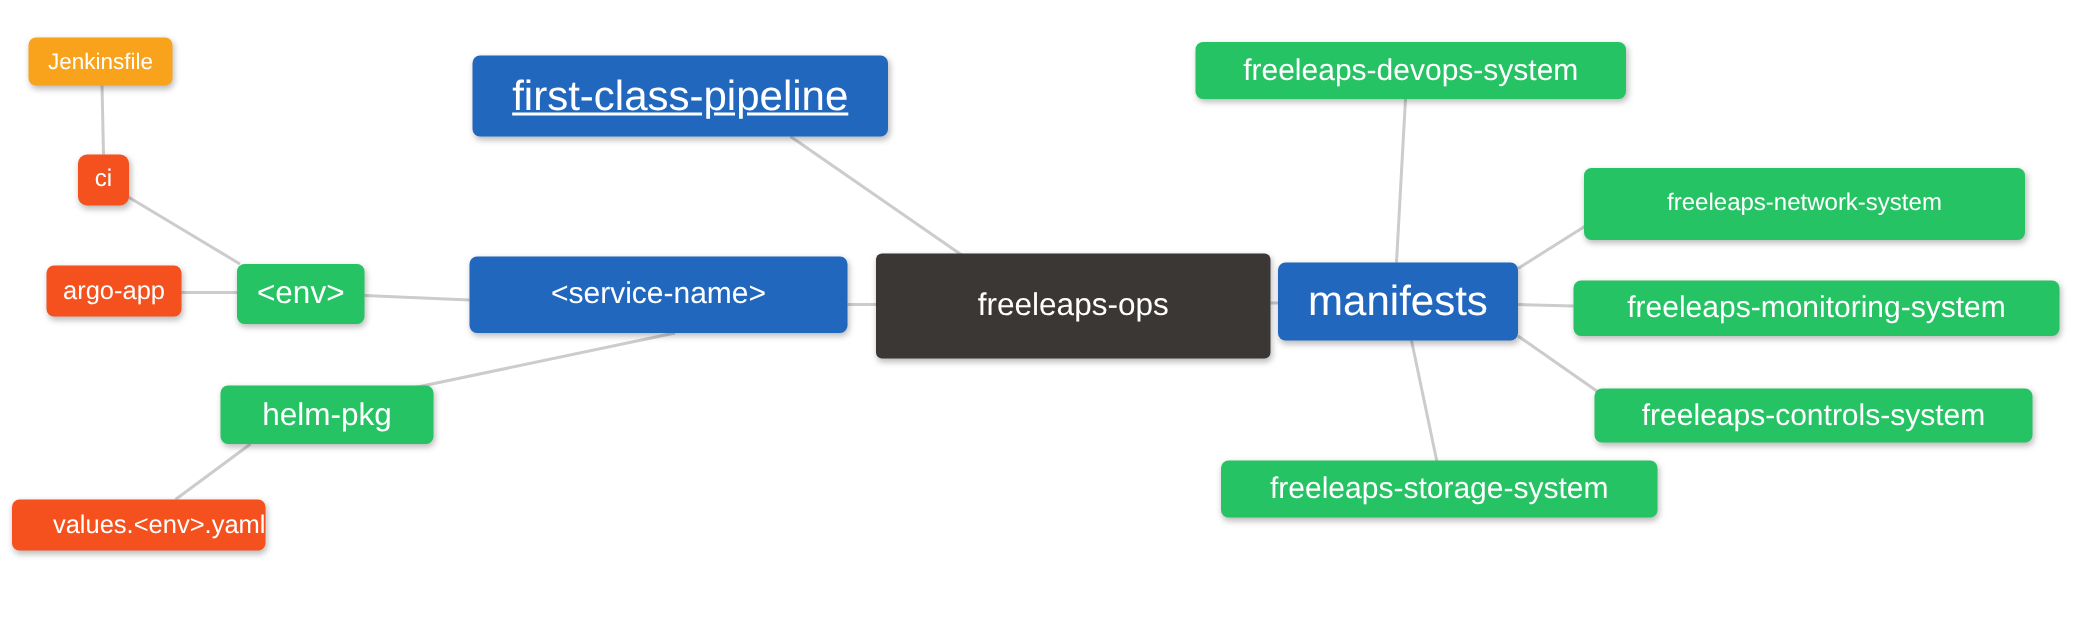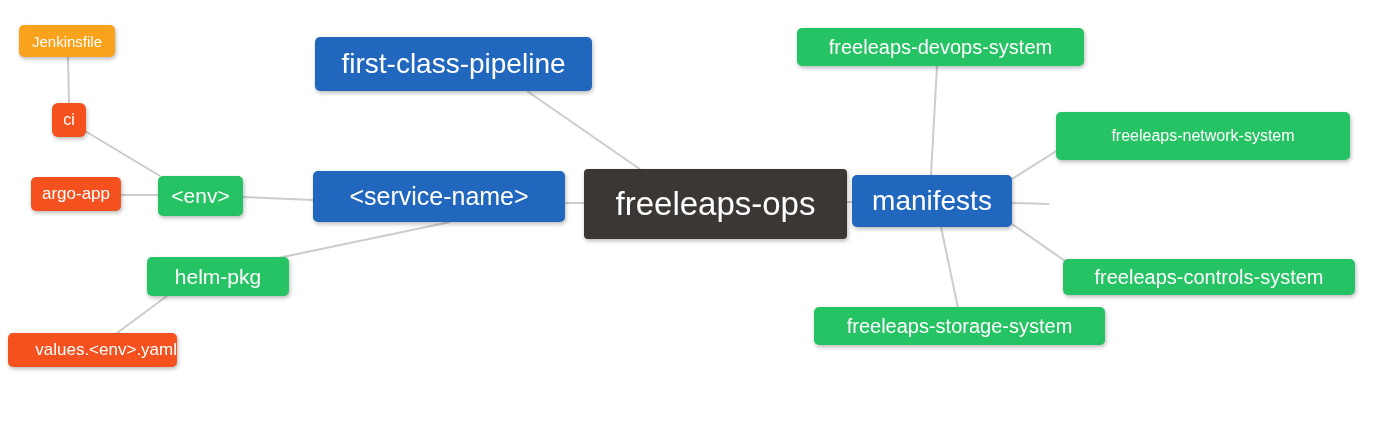--- a/index.html
+++ b/index.html
@@ -27,23 +27,23 @@
   .c-green{background:#26C364;}
   .c-blue{background:#2267BE;}
   .c-dark{background:#3B3734;}
 
   #n-jenkinsfile{left:19px;top:25px;width:96px;height:32px;font-size:15px;}
   #n-ci{left:52px;top:103px;width:34px;height:34px;font-size:16px;border-radius:6px;}
   #n-argo-app{left:31px;top:177px;width:90px;height:34px;font-size:17px;}
   #n-env{left:158px;top:176px;width:85px;height:40px;font-size:21px;}
   #n-helm-pkg{left:147px;top:257px;width:142px;height:39px;font-size:21px;}
   #n-values-yaml{left:8px;top:333px;width:169px;height:34px;font-size:17px;justify-content:flex-end;}
-  #n-first-class-pipeline{left:315px;top:37px;width:277px;height:54px;font-size:28px;}
-  #n-service-name{left:313px;top:171px;width:252px;height:51px;font-size:25px;}
-  #n-freeleaps-ops{left:584px;top:169px;width:263px;height:70px;font-size:33px;border-radius:4px;}
+  #n-first-class-pipeline{left:315px;top:37px;width:277px;height:54px;font-size:28px;text-decoration:underline;}
+  #n-service-name{left:313px;top:171px;width:252px;height:51px;font-size:20px;}
+  #n-freeleaps-ops{left:584px;top:169px;width:263px;height:70px;font-size:21px;border-radius:4px;}
   #n-manifests{left:852px;top:175px;width:160px;height:52px;font-size:28px;}
   #n-devops-system{left:797px;top:28px;width:287px;height:38px;font-size:20px;}
   #n-network-system{left:1056px;top:112px;width:294px;height:48px;font-size:16px;}
   #n-monitoring-system{left:1049px;top:187px;width:324px;height:37px;font-size:20px;}
   #n-controls-system{left:1063px;top:259px;width:292px;height:36px;font-size:20px;}
   #n-storage-system{left:814px;top:307px;width:291px;height:38px;font-size:20px;}
 </style>
 </head>
 <body>
 
@@ -107,20 +107,23 @@
   </div>
 
   <div id="n-devops-system" class="node c-green">
     <span>freeleaps-devops-system</span>
   </div>
 
   <div id="n-network-system" class="node c-green">
     <span>freeleaps-network-system</span>
   </div>
 
+  <div id="n-monitoring-system" class="node c-green">
+    <span>freeleaps-monitoring-system</span>
+  </div>
 
   <div id="n-storage-system" class="node c-green">
     <span>freeleaps-storage-system</span>
   </div>
 
   <div id="n-controls-system" class="node c-green">
     <span>freeleaps-controls-system</span>
   </div>
 
 </div>

